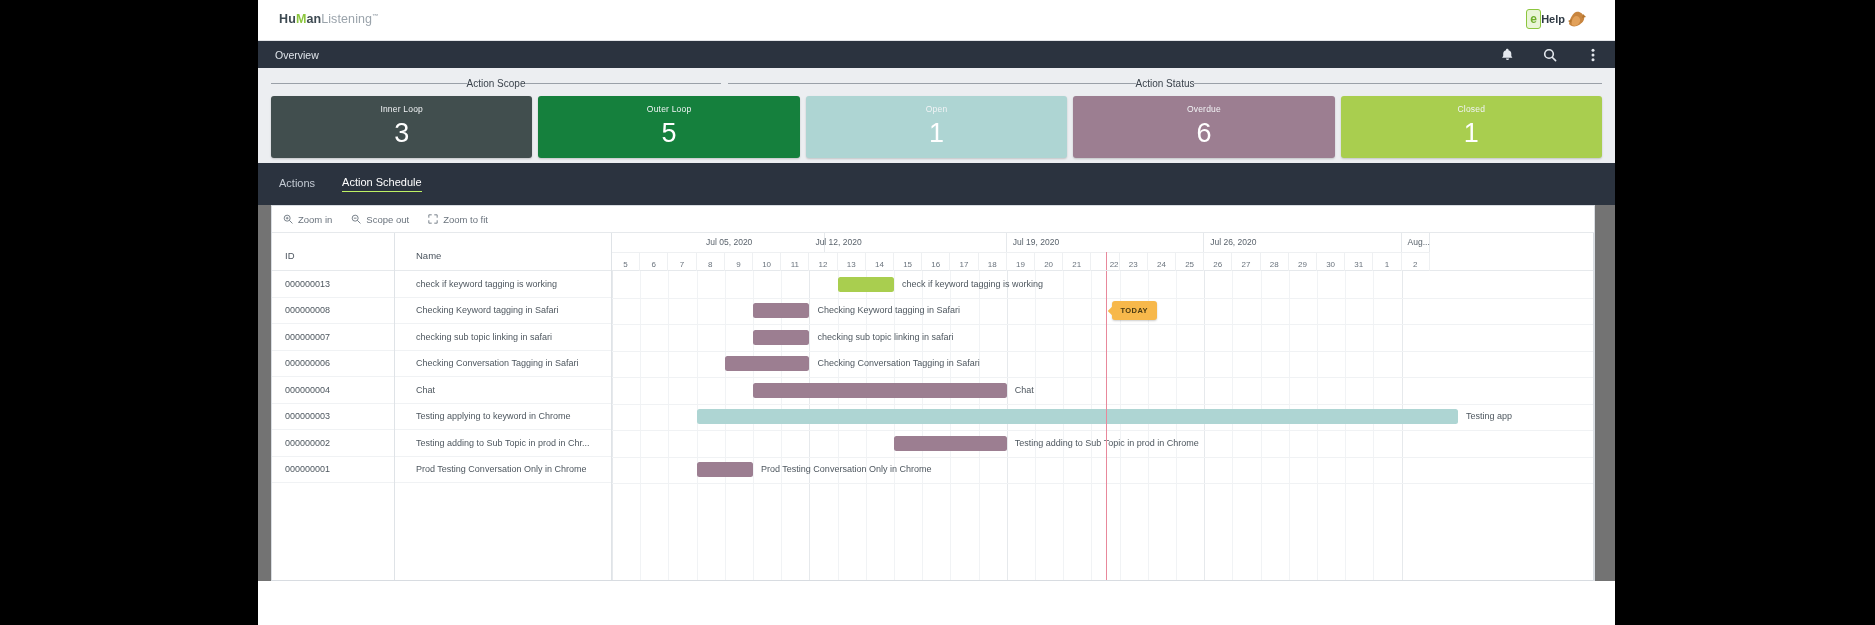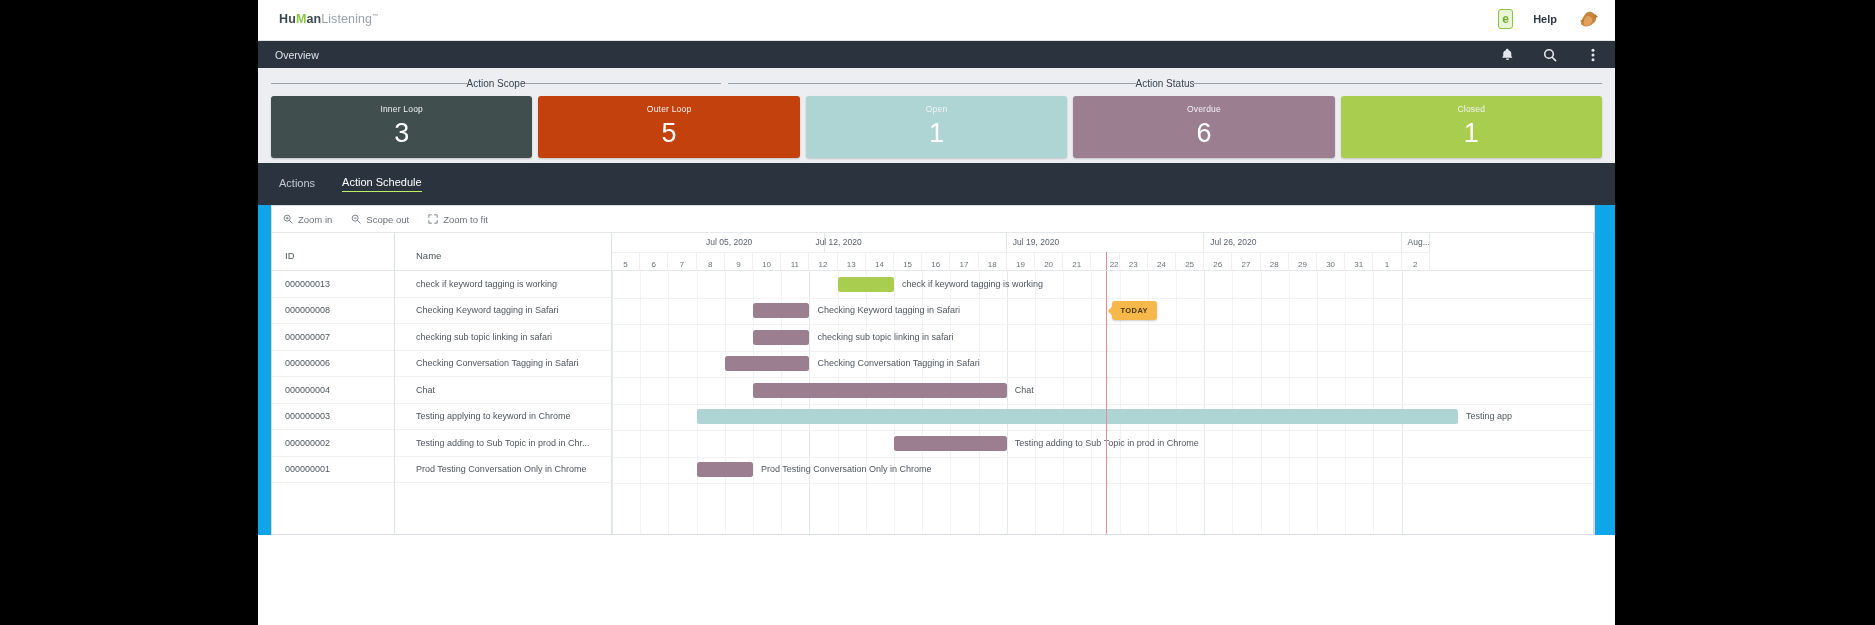--- a/index.html
+++ b/index.html
@@ -13,21 +13,21 @@
 
   
   .topbar { position: relative; height: 41px; background: #ffffff; border-bottom: 1px solid #e2e4e8; }
   .logo { position: absolute; left: 21px; top: 12px; font-size: 12.5px; font-weight: 700; letter-spacing: .1px; white-space: nowrap; }
   .logo .hu { color: #3e4a52; }
   .logo .mark { color: #8cc63e; }
   .logo .an { color: #3e4a52; }
   .logo .listening { color: #9aa3ab; font-weight: 400; }
   .logo .tm { font-size: 6px; vertical-align: super; color: #9aa3ab; }
 
-  .top-right { position: absolute; right: 16px; top: 8px; display: flex; align-items: center; gap: 20px; }
+  .top-right { position: absolute; right: 28px; top: 8px; display: flex; align-items: center; }
   .greenchip { width: 15px; height: 20px; border: 1.6px solid #8cc63e; border-radius: 3px; position: relative; background: #eaf5d8; }
   .greenchip::after { content: "e"; position: absolute; left: 3px; top: 1px; font-size: 12px; color: #6fae2c; font-weight: 700; line-height: 17px; }
   .help { font-size: 11px; color: #2f3a44; font-weight: 700; }
   .avatar { width: 22px; height: 22px; }
 
   
   .navbar { position: relative; height: 27px; background: #2b333f; display: flex; align-items: center; }
   .navbar .crumb { color: #dfe4ea; font-size: 10.5px; margin-left: 17px; }
   .navbar .nav-icons { position: absolute; right: 14px; top: 0; height: 27px; display: flex; align-items: center; gap: 27px; }
   .icon-btn { width: 16px; height: 16px; display: flex; align-items: center; justify-content: center; color: #e4e8ee; }
@@ -42,21 +42,21 @@
   .card { flex: 1; height: 62px; border-radius: 3px; position: relative; box-shadow: 0 1px 2px rgba(0,0,0,.18); }
   .card .clabel { position: absolute; top: 8px; left: 0; right: 0; text-align: center; font-size: 8.5px; color: #f1f3f5; letter-spacing: .2px; }
   .card .cval { position: absolute; top: 20px; left: 0; right: 0; text-align: center; font-size: 27px; color: #ffffff; font-weight: 300; line-height: 34px; }
 
   
   .tabs-wrap { background: #2b333f; height: 42px; display: flex; align-items: center; padding-left: 21px; gap: 27px; }
   .tab { font-size: 11px; color: #c3cad3; padding-bottom: 3px; }
   .tab.active { color: #ffffff; border-bottom: 1px solid #bef264; }
 
   
-  .gantt-outer { background: #0ea5e9; padding: 0 20px 0 13px; height: 330px; }
+  .gantt-outer { background: #737373; padding: 0 20px 0 13px; height: 376px; }
   .gantt { background: #ffffff; height: 100%; border: 1px solid #d8dce1; display: flex; flex-direction: column; }
 
   .gantt-toolbar { height: 27px; display: flex; align-items: center; gap: 19px; padding-left: 11px; border-bottom: 1px solid #e6e9ec; }
   .zbtn { display: flex; align-items: center; gap: 5px; font-size: 9.5px; color: #6a737d; }
   .zbtn svg { display: block; }
 
   .gantt-body { flex: 1; display: flex; overflow: hidden; position: relative; }
 
   
   .gt-left { width: 340px; flex: 0 0 340px; border-right: 1px solid #dfe3e7; }
@@ -152,21 +152,21 @@
           <div class="rule"></div>
           <div class="ltxt">Action Status</div>
           <div class="rule"></div>
         </div>
       </div>
       <div class="kpi-cards">
         <div class="card" id="card0" style="background: rgb(65, 78, 78);">
           <div class="clabel">Inner Loop</div>
           <div class="cval">3</div>
         </div>
-        <div class="card" id="card1" style="background: #c2410c;">
+        <div class="card" id="card1" style="background: #15803d;">
           <div class="clabel">Outer Loop</div>
           <div class="cval">5</div>
         </div>
         <div class="card" id="card2" style="background: rgb(174, 213, 211);">
           <div class="clabel">Open</div>
           <div class="cval">1</div>
         </div>
         <div class="card" id="card3" style="background: rgb(156, 126, 145);">
           <div class="clabel">Overdue</div>
           <div class="cval">6</div>

